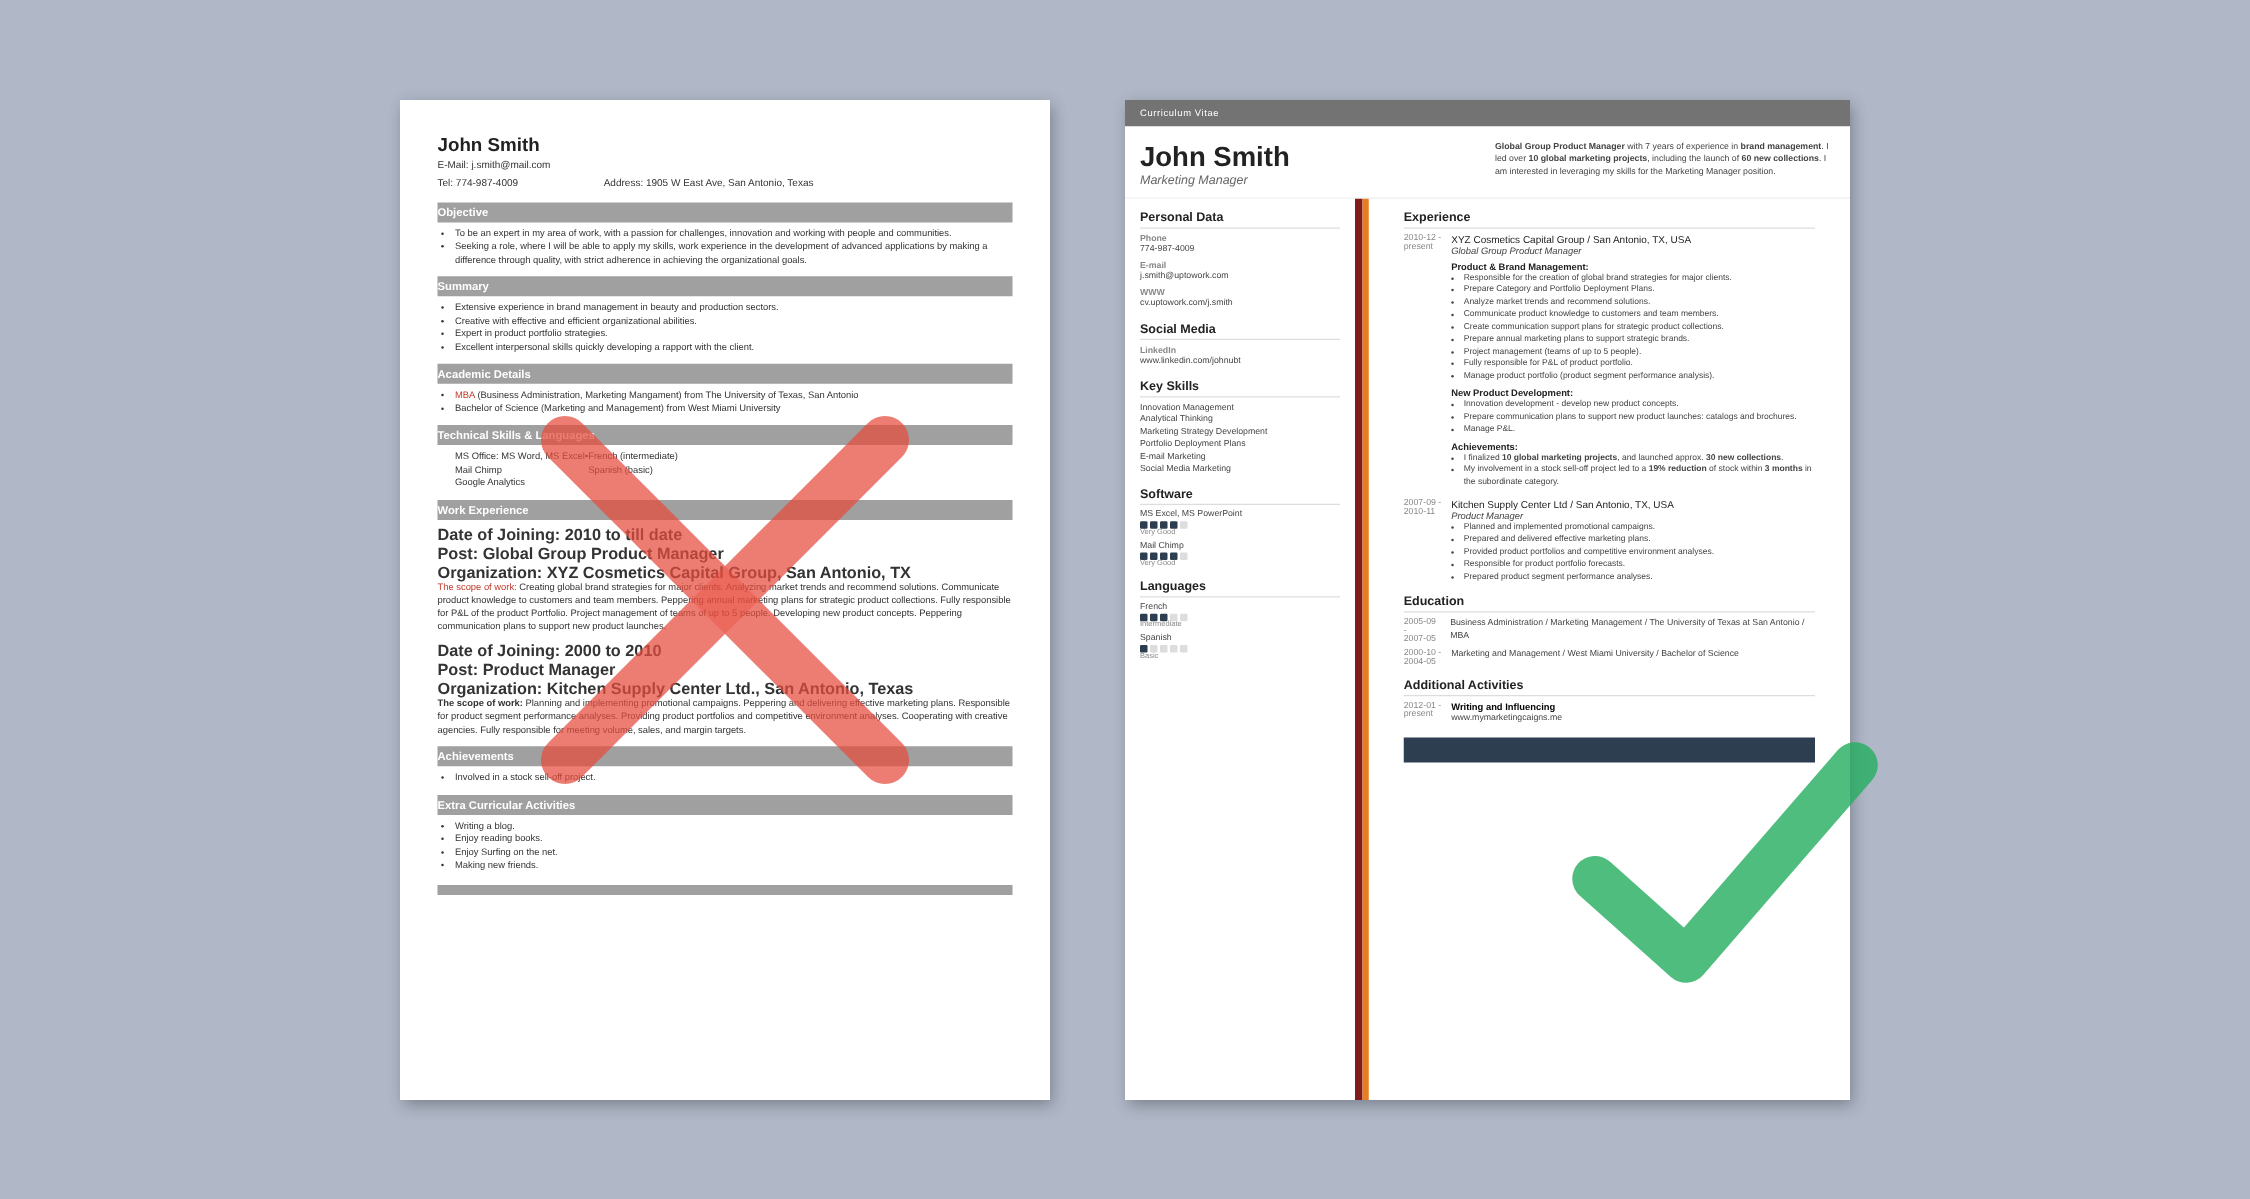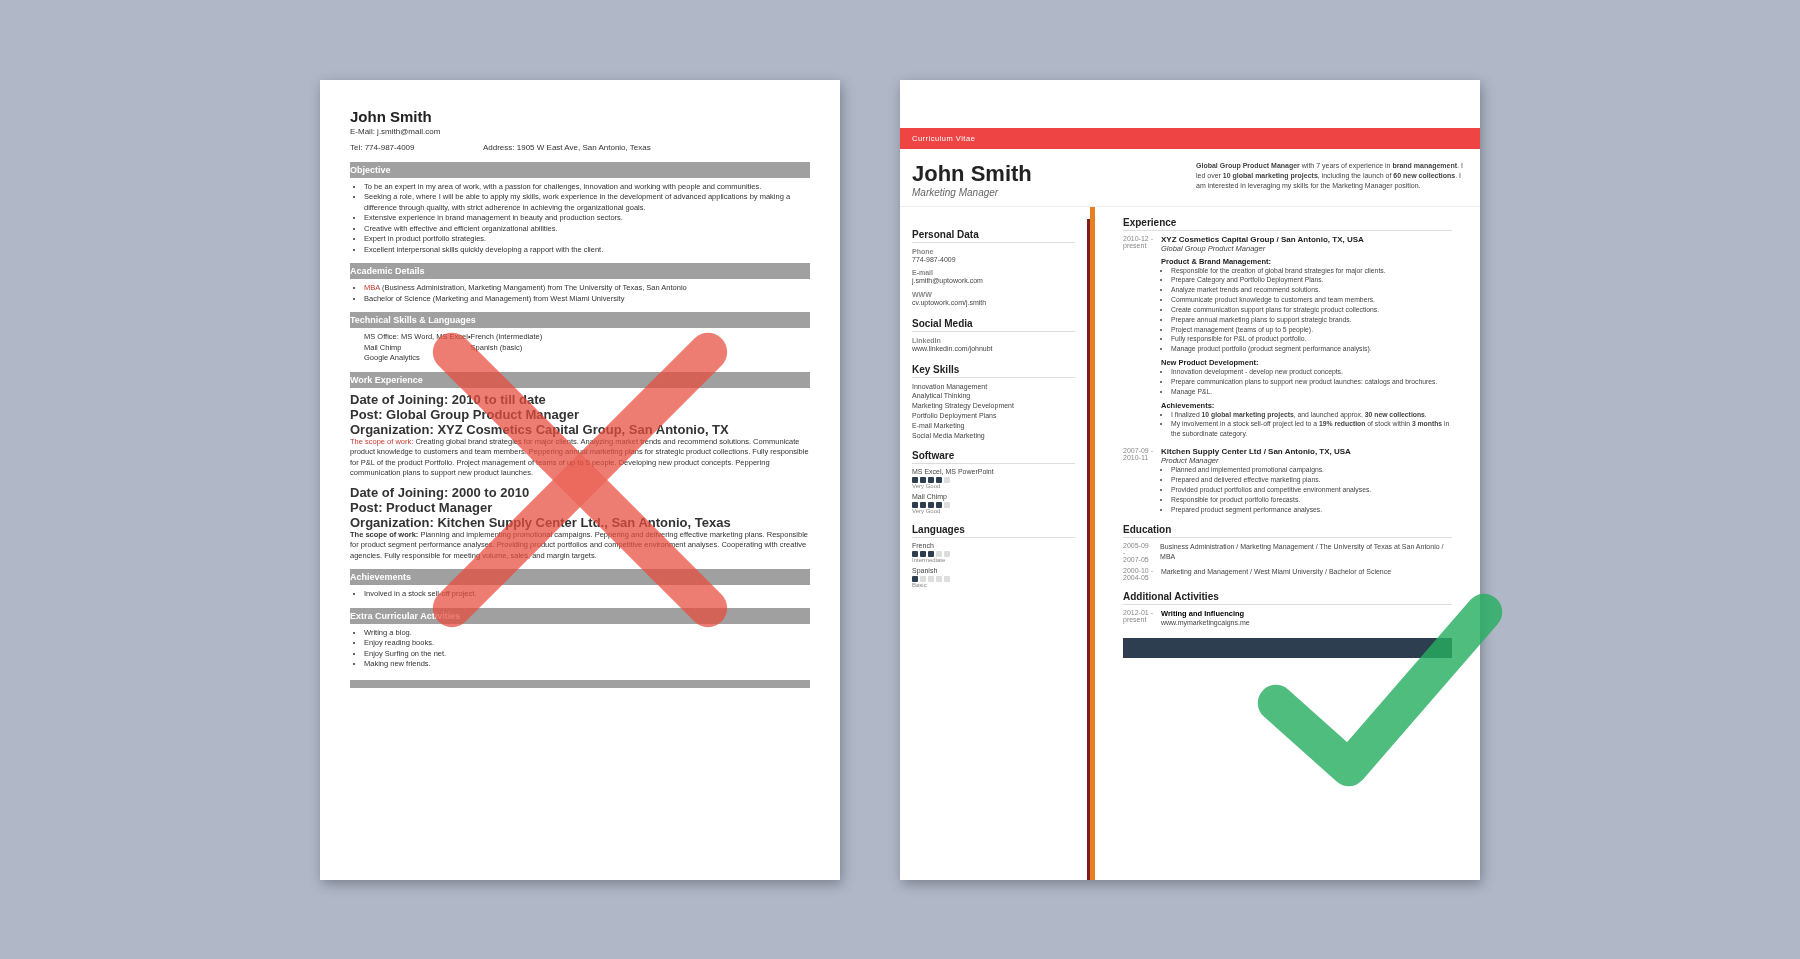--- a/index.html
+++ b/index.html
@@ -79,26 +79,25 @@
     .resume-right {
       background: #fff;
       width: 580px;
       min-height: 800px;
       position: relative;
       box-shadow: 2px 4px 12px rgba(0,0,0,0.3);
       display: flex;
       flex-direction: column;
     }
     .resume-right .top-banner {
-      background: #ef4444;
+      background: #737373;
       color: #fff;
       padding: 6px 12px;
       font-size: 7.5px;
       letter-spacing: 0.5px;
-      margin-top: 48px;
     }
     .resume-right .main-header {
       padding: 12px 12px 8px 12px;
       border-bottom: 1px solid #eee;
     }
     .resume-right .main-header .big-name {
       font-size: 22px;
       font-weight: bold;
       color: #222;
     }
@@ -108,22 +107,21 @@
       font-style: italic;
     }
     .resume-right .body {
       display: flex;
       flex: 1;
     }
     .resume-right .left-col {
       width: 190px;
       background: #fff;
       padding: 10px 12px;
-      border-right: 3px solid #7f1d1d;
-      margin-top: 12px;
+      border-right: 6px solid #7f1d1d;
     }
     .resume-right .right-col {
       flex: 1;
       padding: 10px 28px;
     }
     .resume-right .col-section-title {
       font-size: 10px;
       font-weight: bold;
       color: #222;
       margin-top: 10px;
@@ -171,21 +169,21 @@
 
     .exp-entry {
       margin-bottom: 8px;
     }
     .exp-date {
       font-size: 7px;
       color: #888;
     }
     .exp-company {
       font-size: 8px;
-      font-weight: bold;
+      font-weight: normal;
       color: #222;
     }
     .exp-role {
       font-size: 7.5px;
       color: #444;
       font-style: italic;
     }
     .exp-section-label {
       font-size: 7.5px;
       font-weight: bold;
@@ -219,20 +217,21 @@
     <div class="contact-line">E-Mail: j.smith@mail.com</div>
     <div class="contact-line" style="display:inline-block; margin-right:64px;">Tel: 774-987-4009</div>
     <span class="contact-line">Address: 1905 W East Ave, San Antonio, Texas</span>
 
     <div class="section-header">Objective</div>
     <ul>
       <li class="body-text">To be an expert in my area of work, with a passion for challenges, innovation and working with people and communities.</li>
       <li class="body-text">Seeking a role, where I will be able to apply my skills, work experience in the development of advanced applications by making a difference through quality, with strict adherence in achieving the organizational goals.</li>
     </ul>
 
+    <div class="section-header">Summary</div>
     <ul>
       <li class="body-text">Extensive experience in brand management in beauty and production sectors.</li>
       <li class="body-text">Creative with effective and efficient organizational abilities.</li>
       <li class="body-text">Expert in product portfolio strategies.</li>
       <li class="body-text">Excellent interpersonal skills quickly developing a rapport with the client.</li>
     </ul>
 
     <div class="section-header">Academic Details</div>
     <ul>
       <li class="body-text"><span class="highlight">MBA</span> (Business Administration, Marketing Mangament) from The University of Texas, San Antonio</li>

